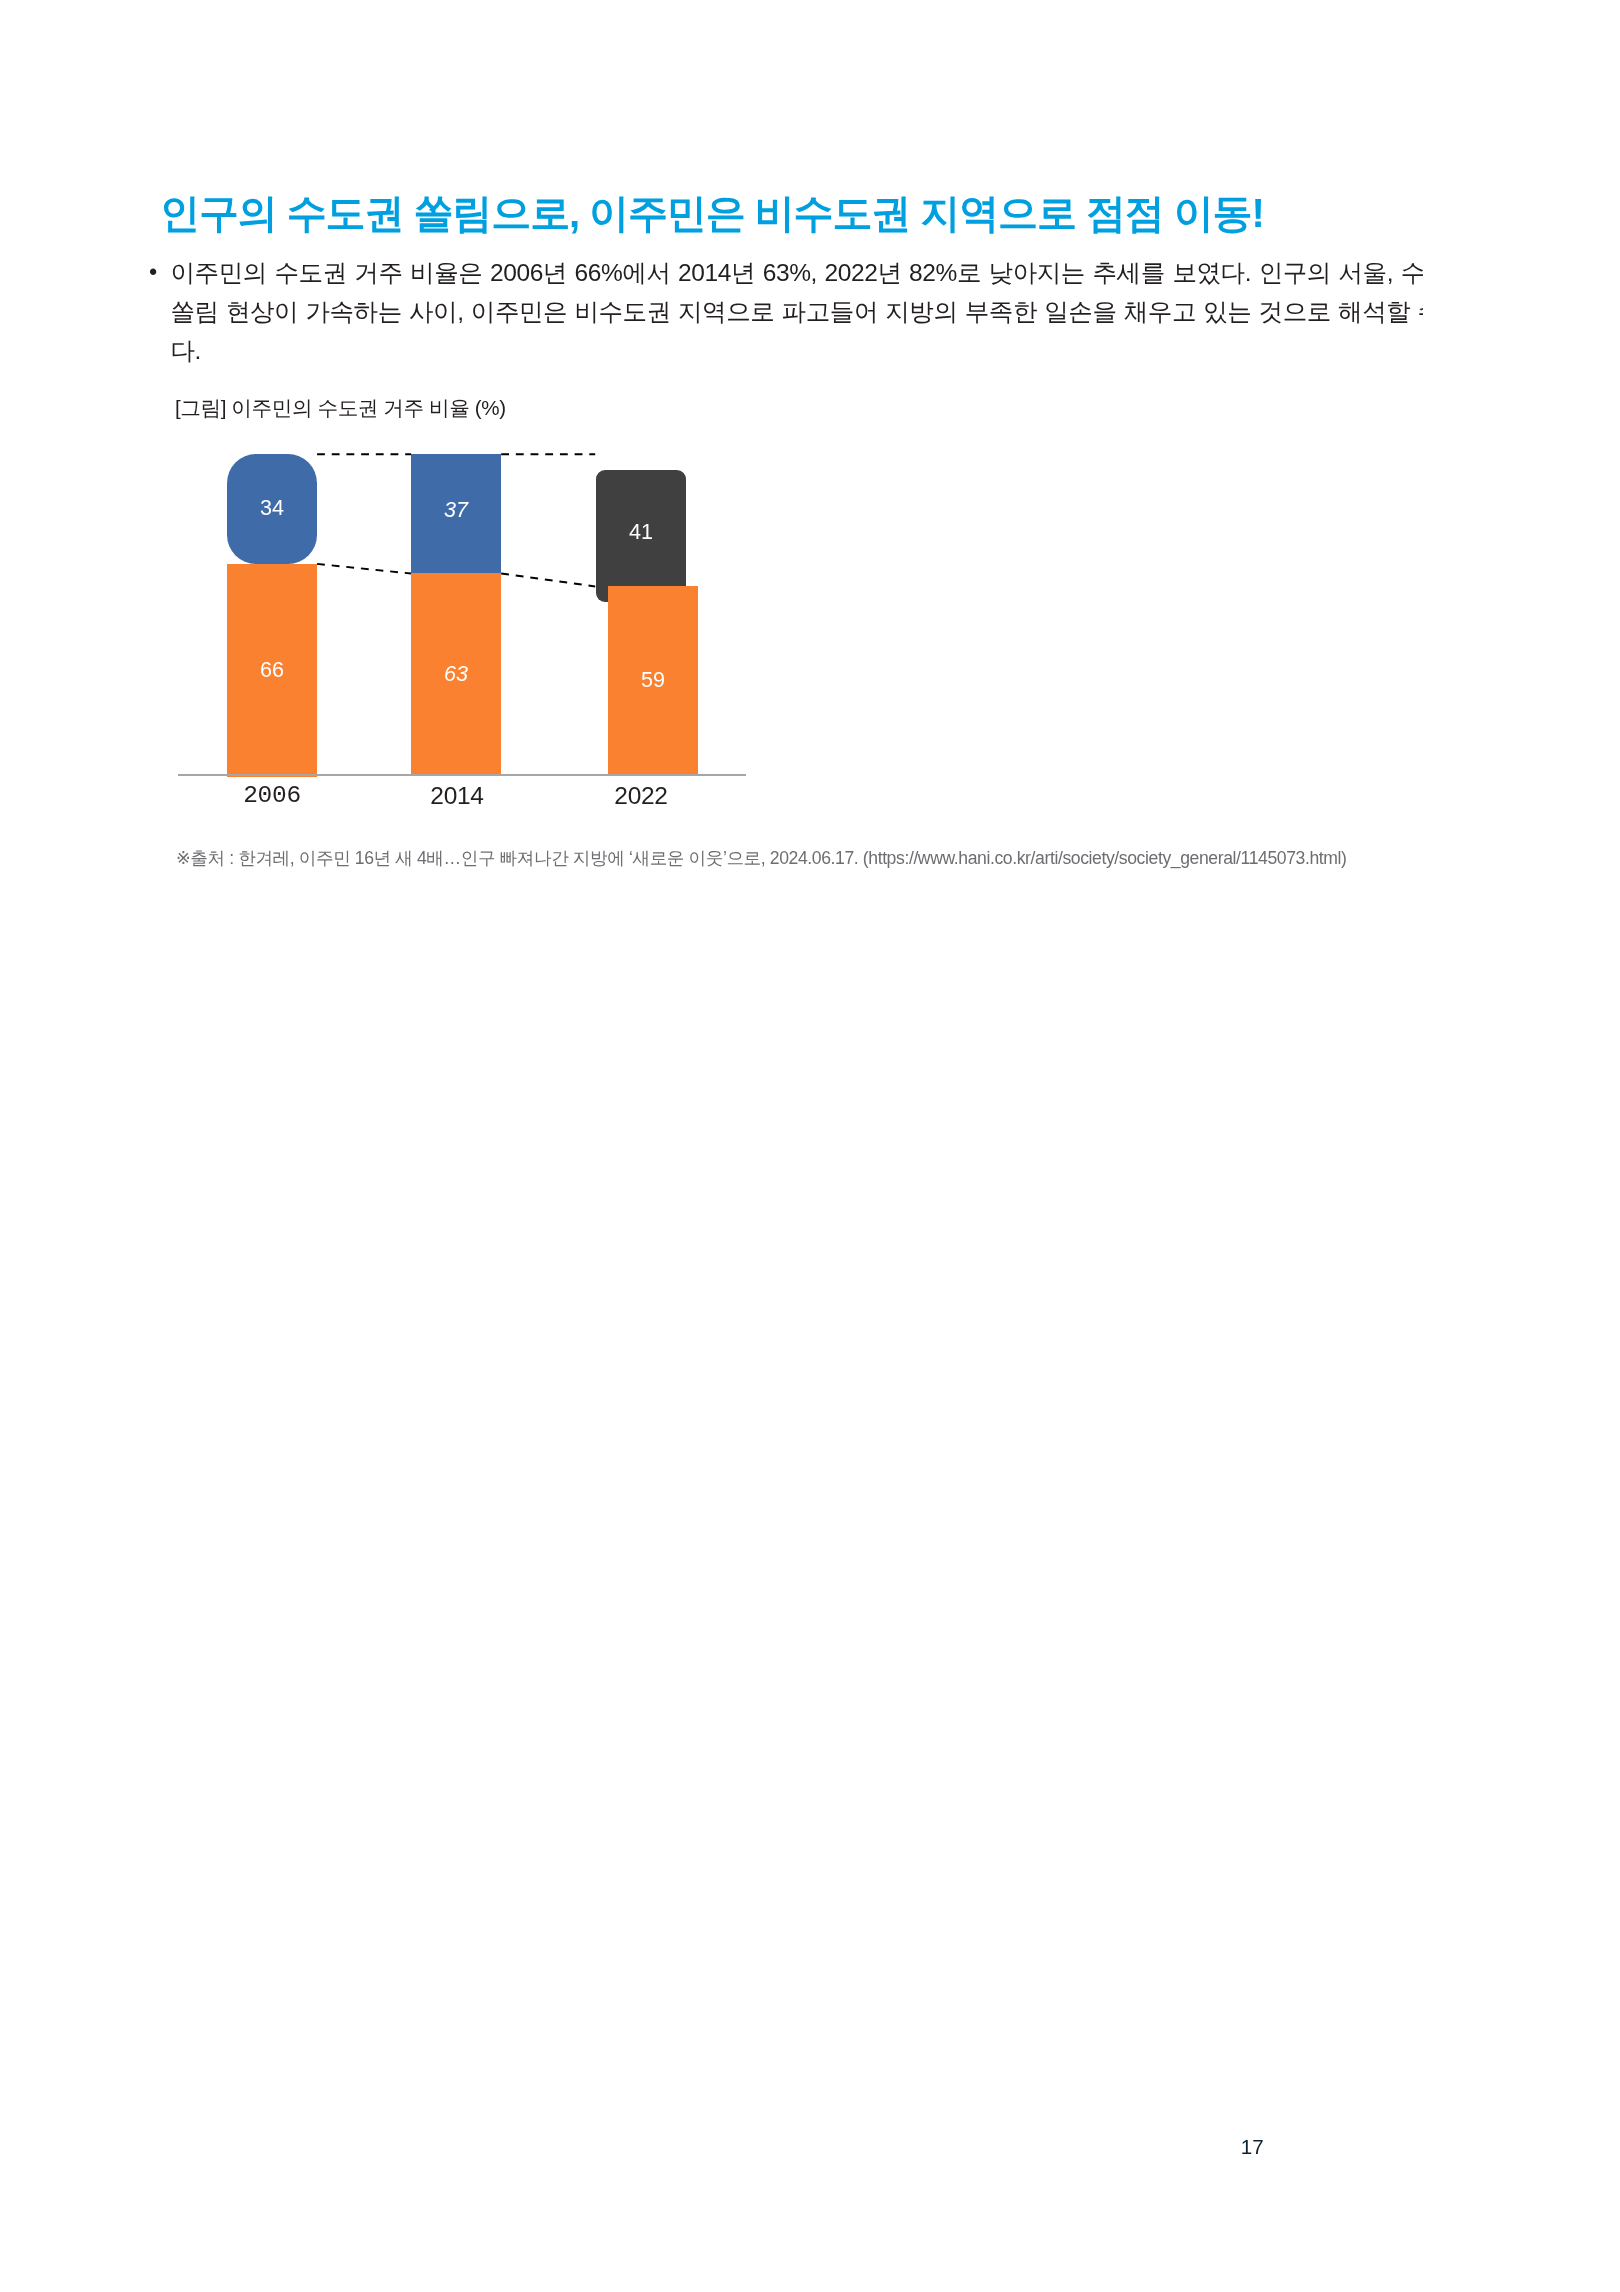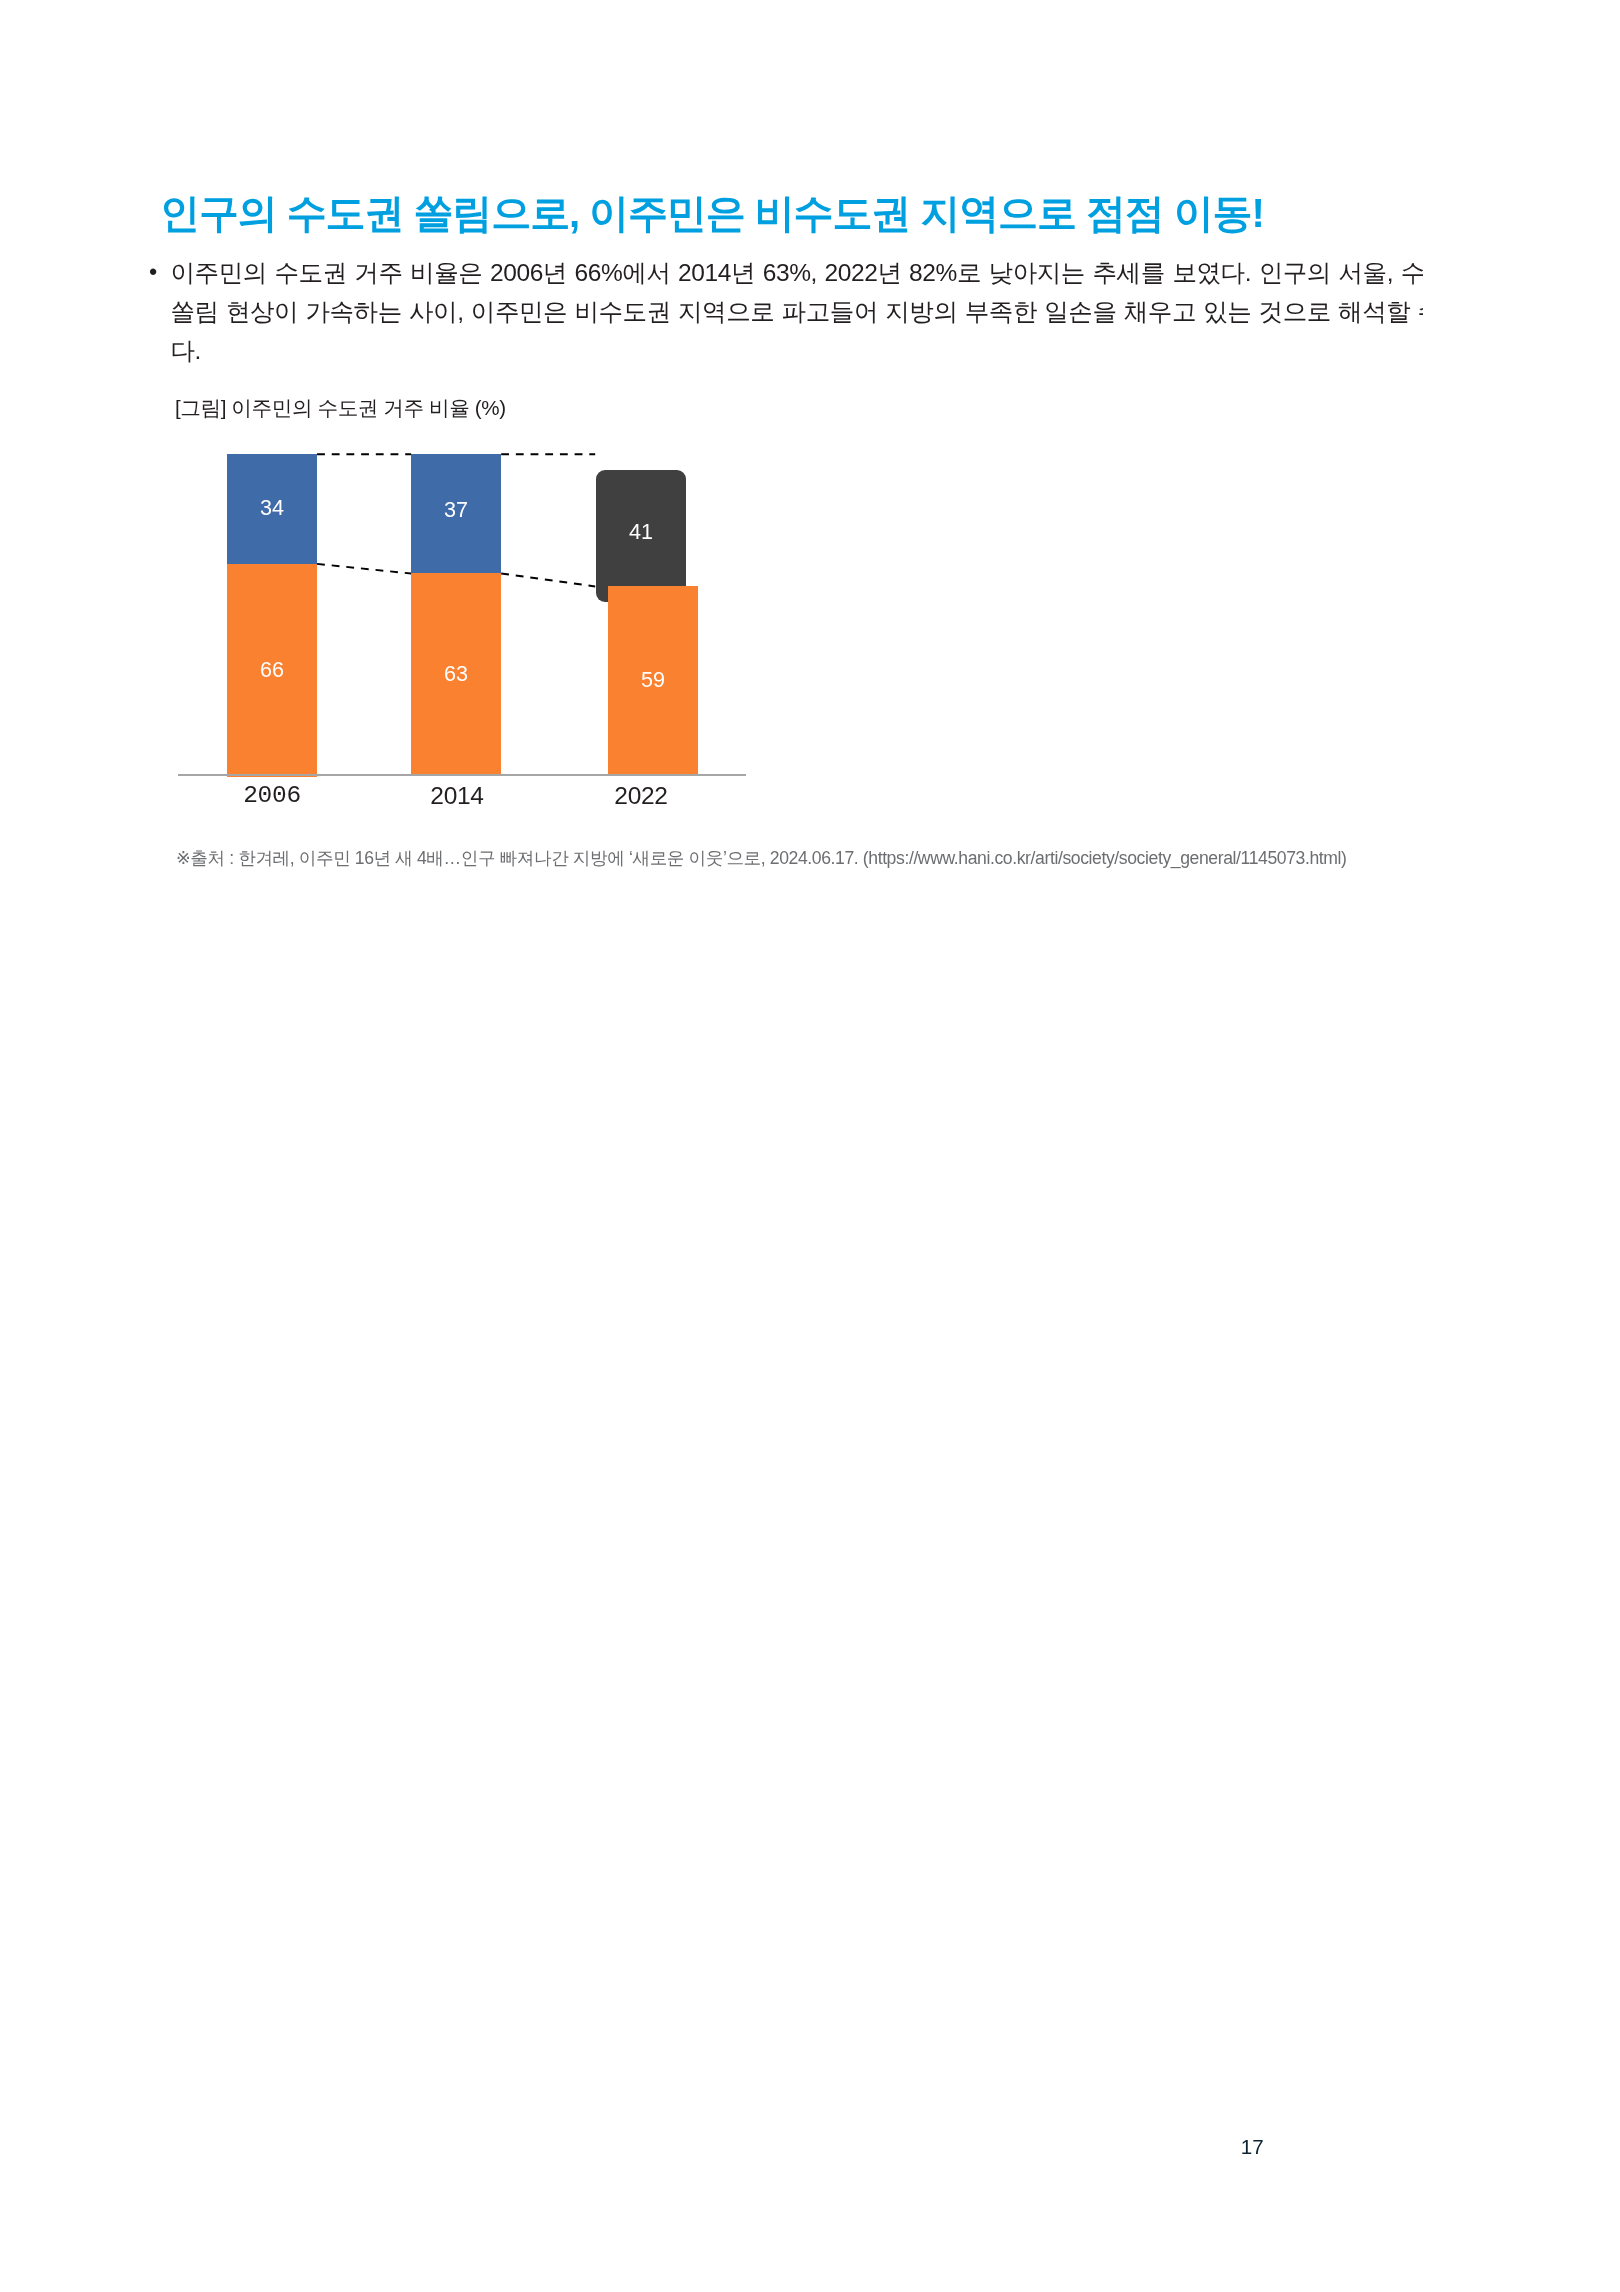--- a/index.html
+++ b/index.html
@@ -210,29 +210,29 @@
     </div>
   </div>
 
   <div id="figure-caption">[그림] 이주민의 수도권 거주 비율 (%)</div>
 
   <div id="chart-area">
 
     <div id="chart-plot">
 
       <div class="bar-group" style="left:49px;">
-        <div class="bar-seg seg-top" style="top:0; height:110px; background:#3F6CA8;">
+        <div class="bar-seg seg-top" style="top:0; height:110px; background:#3F6CA8;border-radius:29px;">
           <span class="seg-label" style="top:43px;">34</span>
         </div>
         <div class="bar-seg seg-bottom" style="top:110px; height:213px; background:#F9812F;">
           <span class="seg-label" style="top:95px;">66</span>
         </div>
       </div>
 
-      <div class="bar-group" style="left:233px;">
+      <div class="bar-group" style="left:233px;font-style:italic;">
         <div class="bar-seg seg-top" style="top:0; height:119px; background:#3F6CA8;">
           <span class="seg-label" style="top:45px;">37</span>
         </div>
         <div class="bar-seg seg-bottom" style="top:119px; height:203px; background:#F9812F;">
           <span class="seg-label" style="top:90px;">63</span>
         </div>
       </div>
 
       <div class="bar-group" style="left:418px;">
         <div class="bar-seg seg-top" style="top:16px; height:132px; background:#404040;border-radius:9px;">

